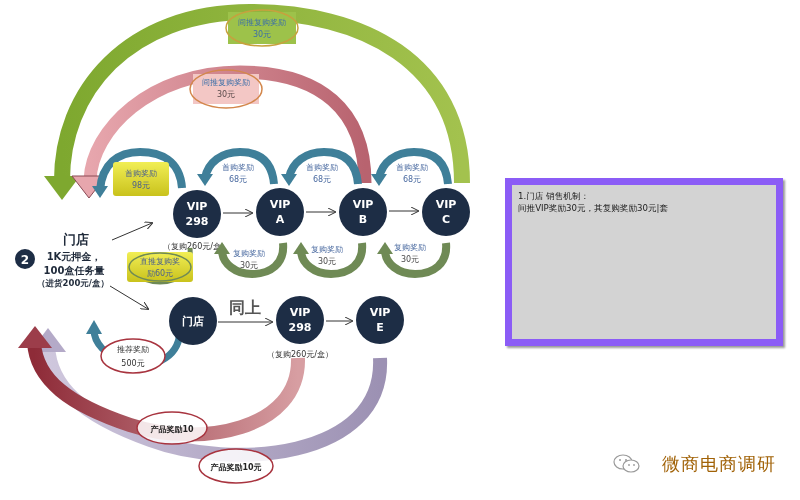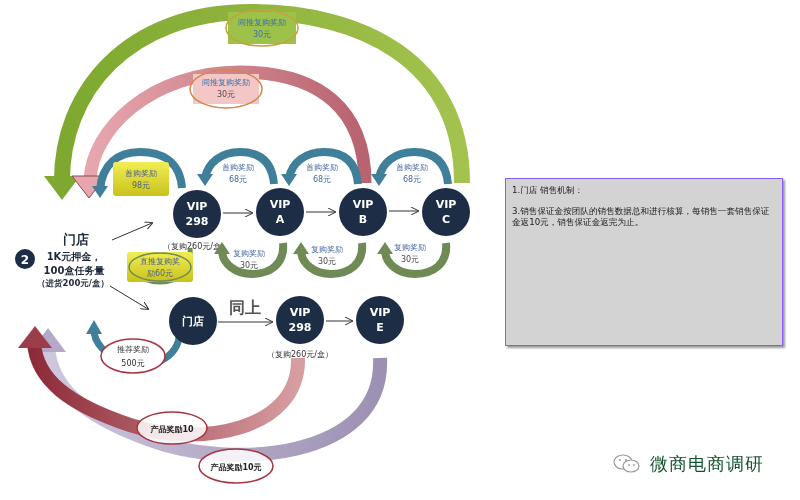--- a/index.html
+++ b/index.html
@@ -3,26 +3,26 @@
 <meta charset="utf-8">
 <style>
   html, body { margin:0; padding:0; }
   body { width:800px; height:500px; background:#ffffff; position:relative; overflow:hidden;
          font-family:"DejaVu Sans", sans-serif; }
   #diagram { position:absolute; left:0; top:0; width:800px; height:500px; }
   .node-text { font-family:"DejaVu Sans", sans-serif; font-weight:bold; fill:#ffffff; font-size:11px; text-anchor:middle; }
   .lbl-small { font-family:"DejaVu Sans", sans-serif; font-size:8px; text-anchor:middle; }
   .store-lbl { font-family:"DejaVu Sans", sans-serif; font-weight:bold; text-anchor:middle; fill:#1f2a3a; }
   .info-box { position:absolute; left:505px; top:178px; width:278px; height:168px; background:#d3d3d3;
-              border:1px solid #8b5cf6; box-shadow:2px 2px 2px #9a9a9a; padding:6px 6px; box-sizing:border-box;
+              border:7px solid #8b5cf6; box-shadow:2px 2px 2px #9a9a9a; padding:6px 6px; box-sizing:border-box;
               font-family:"DejaVu Sans", sans-serif; font-size:8.6px; line-height:11.5px; color:#222; }
   .info-box p { margin:0; }
   .info-box .sec { margin-bottom:9px; }
-  .watermark { position:absolute; left:612px; top:452px; display:flex; align-items:center; gap:8px;
-               font-family:"DejaVu Sans", sans-serif; font-size:18px; color:#14532d; letter-spacing:1px; }
+  .watermark { position:absolute; left:612px; top:452px; display:flex; align-items:center; gap:20px;
+               font-family:"DejaVu Sans", sans-serif; font-size:18px; color:#a16207; letter-spacing:1px; }
   .wm-icon { width:30px; height:24px; }
 </style>
 </head>
 <body>
 
 <svg id="diagram" viewBox="0 0 800 500" xmlns="http://www.w3.org/2000/svg">
   <defs>
     <marker id="arrowSmall" markerWidth="8" markerHeight="8" refX="7" refY="4" orient="auto">
       <path d="M0,0 L8,4 L0,8" fill="none" stroke="#333" stroke-width="1"></path>
     </marker>
@@ -203,23 +203,21 @@
   </g>
   <g>
     <ellipse cx="236" cy="466" rx="37" ry="17" fill="#ffffff" fill-opacity="0.85" stroke="#a8343f" stroke-width="1.5"></ellipse>
     <text class="lbl-small" x="236" y="470" font-size="9" font-weight="bold" fill="#222">产品奖励10元</text>
   </g>
 </svg>
 
 <div class="info-box">
   <div class="sec">
     <p>1.门店 销售机制：</p>
-  </div>
-  <div class="sec">
-    <p>3.销售保证金按团队的销售数据总和进行核算，每销售一套销售保证金返10元，销售保证金返完为止。</p>
+    <p>间推VIP奖励30元，其复购奖励30元|套</p>
   </div>
 </div>
 
 <div class="watermark">
   <svg class="wm-icon" viewBox="0 0 30 24">
     <ellipse cx="11" cy="10" rx="9" ry="7" fill="none" stroke="#9a9a9a" stroke-width="1.2"></ellipse>
     <ellipse cx="19" cy="14" rx="8" ry="6" fill="#fff" stroke="#9a9a9a" stroke-width="1.2"></ellipse>
     <circle cx="8" cy="8" r="1" fill="#9a9a9a"></circle>
       <circle cx="14" cy="8" r="1" fill="#9a9a9a"></circle>
     <circle cx="17" cy="13" r="0.9" fill="#9a9a9a"></circle>

